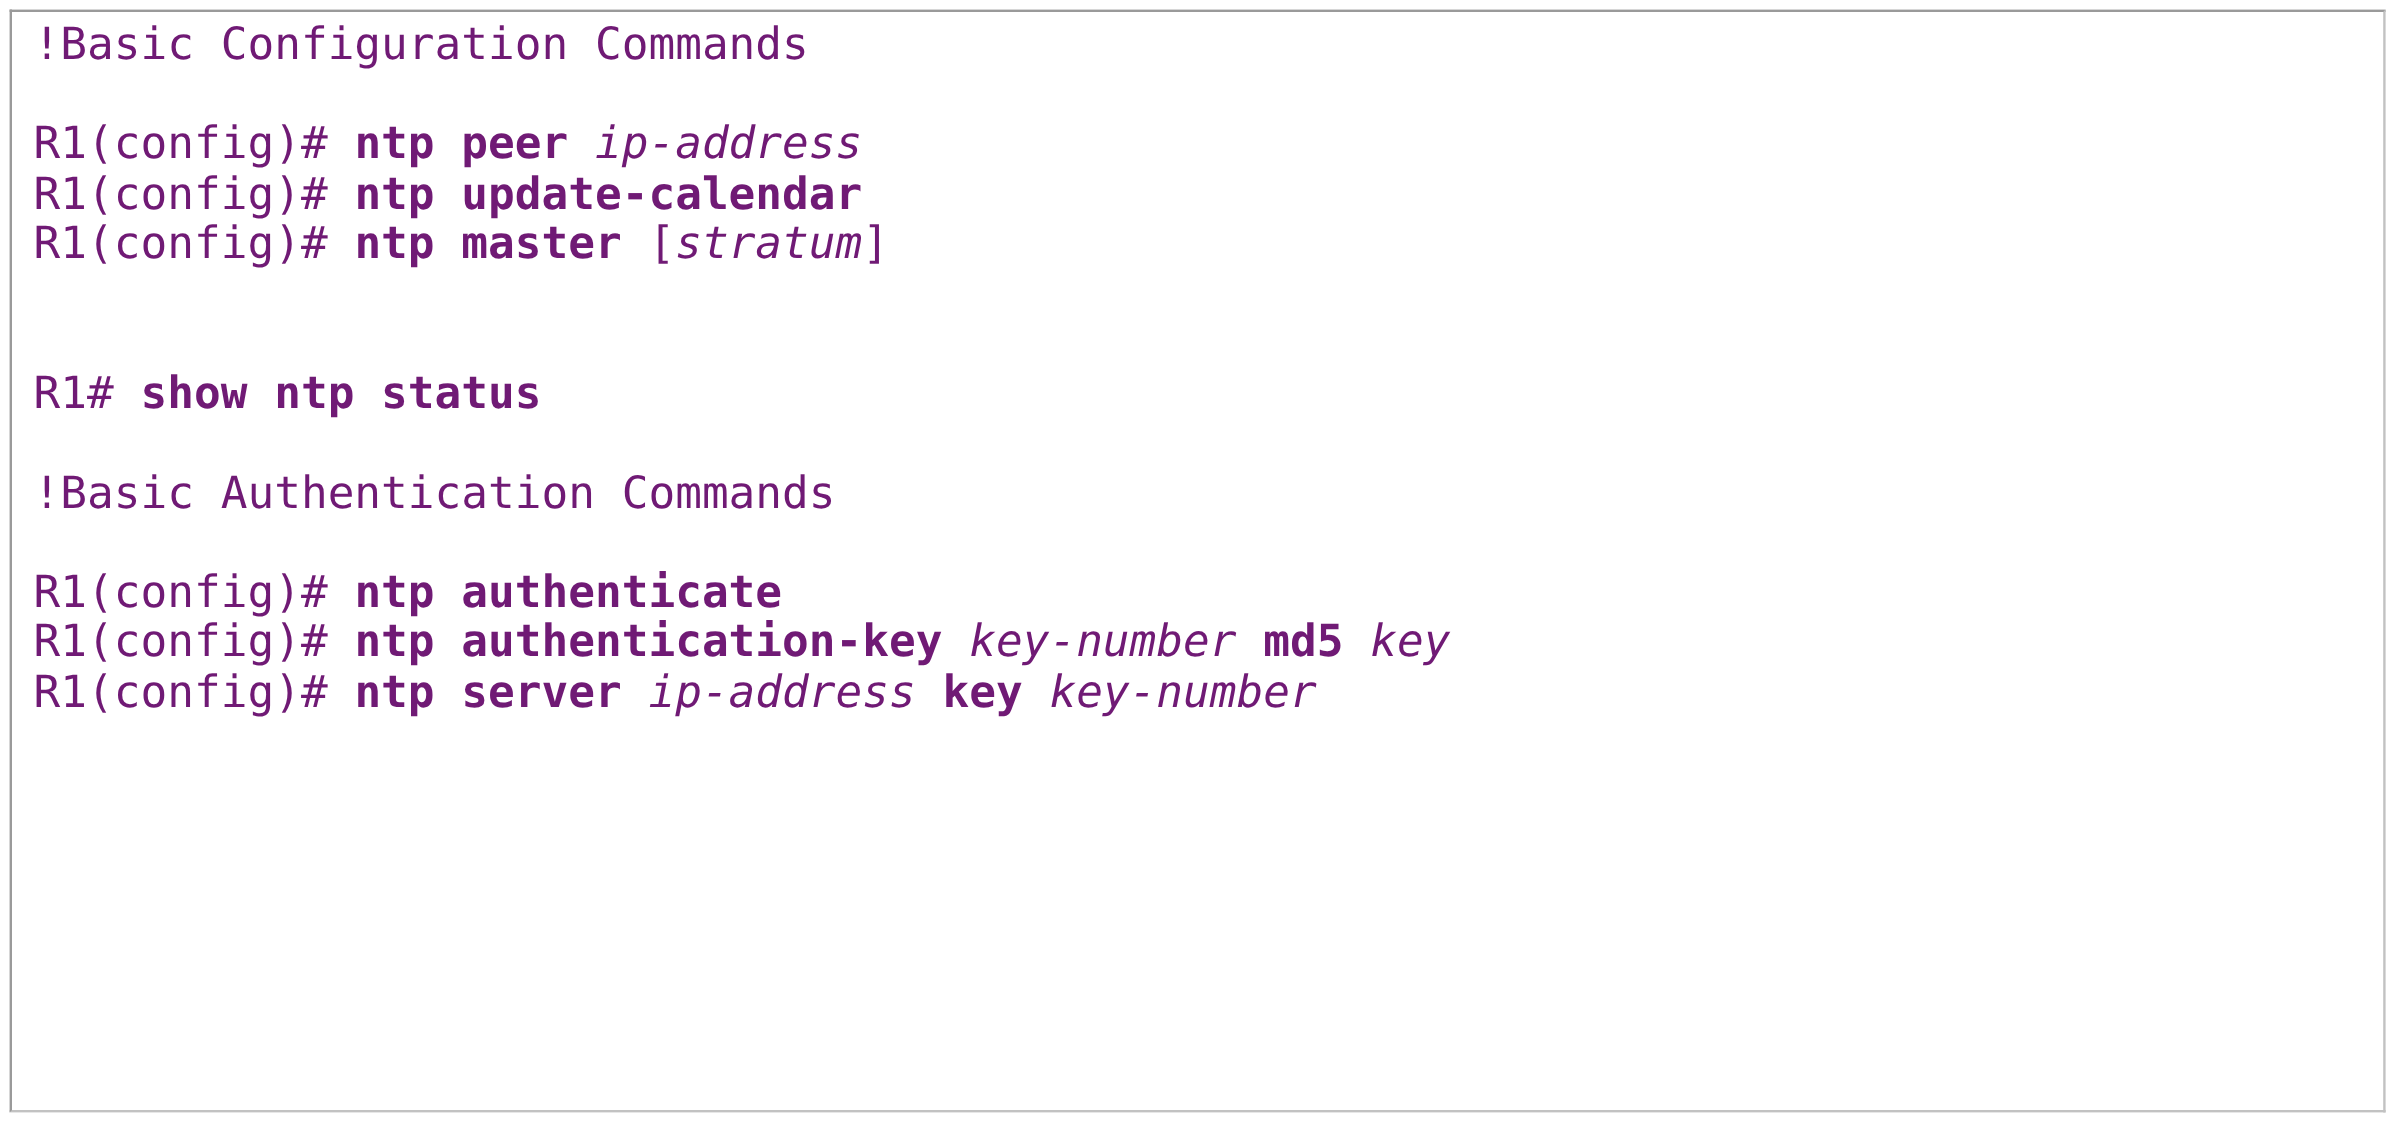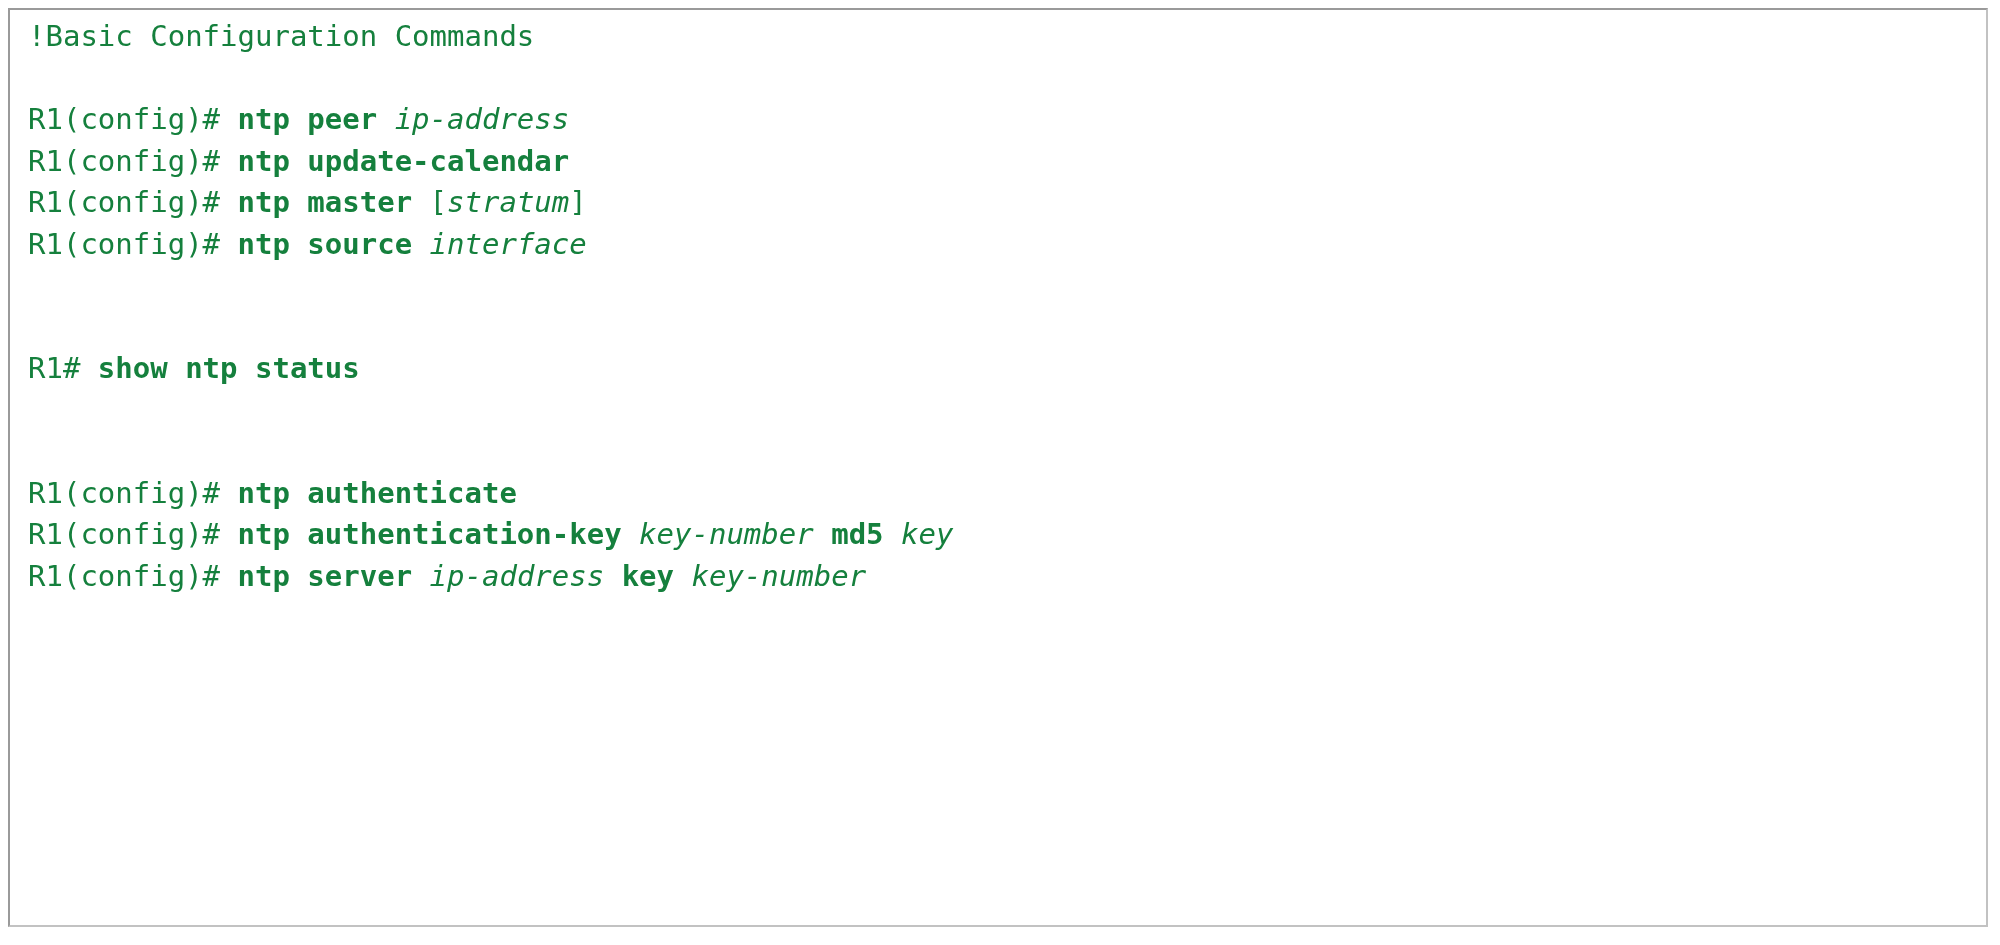--- a/index.html
+++ b/index.html
@@ -36,22 +36,22 @@
     left: 18px;
     top: 6px;
     right: 0;
     bottom: 0;
   }
 
   .code-line {
     height: 41.5px;
     line-height: 41.5px;
     white-space: pre;
-    font-size: 29px;
-    color: #15803d;
+    font-size: 37px;
+    color: #701a75;
     letter-spacing: 0px;
     font-family: "DejaVu Sans Mono", "Liberation Mono", monospace;
   }
 
   .code-line.blank {
     height: 41.5px;
   }
 
   .tok {
     white-space: pre;
@@ -67,23 +67,23 @@
 </head>
 <body>
 
 <div id="code-panel">
   <div id="code-listing">
       <div class="code-line"><span class="tok comment">!Basic Configuration Commands</span></div>
       <div class="code-line blank">&nbsp;</div>
       <div class="code-line"><span class="tok prompt">R1(config)# </span><span class="tok cmd">ntp peer </span><span class="tok arg">ip-address</span></div>
       <div class="code-line"><span class="tok prompt">R1(config)# </span><span class="tok cmd">ntp update-calendar</span></div>
       <div class="code-line"><span class="tok prompt">R1(config)# </span><span class="tok cmd">ntp master </span><span class="tok bracket">[</span><span class="tok arg">stratum</span><span class="tok bracket">]</span></div>
-      <div class="code-line"><span class="tok prompt">R1(config)# </span><span class="tok cmd">ntp source </span><span class="tok arg">interface</span></div>
       <div class="code-line blank">&nbsp;</div>
       <div class="code-line blank">&nbsp;</div>
       <div class="code-line"><span class="tok prompt">R1# </span><span class="tok cmd">show ntp status</span></div>
       <div class="code-line blank">&nbsp;</div>
+      <div class="code-line"><span class="tok comment">!Basic Authentication Commands</span></div>
       <div class="code-line blank">&nbsp;</div>
       <div class="code-line"><span class="tok prompt">R1(config)# </span><span class="tok cmd">ntp authenticate</span></div>
       <div class="code-line"><span class="tok prompt">R1(config)# </span><span class="tok cmd">ntp authentication-key </span><span class="tok arg">key-number</span><span class="tok plain"> </span><span class="tok cmd">md5</span><span class="tok plain"> </span><span class="tok arg">key</span></div>
       <div class="code-line"><span class="tok prompt">R1(config)# </span><span class="tok cmd">ntp server </span><span class="tok arg">ip-address</span><span class="tok plain"> </span><span class="tok cmd">key</span><span class="tok plain"> </span><span class="tok arg">key-number</span></div>
     </div>
 </div>
 
 </body></html>

